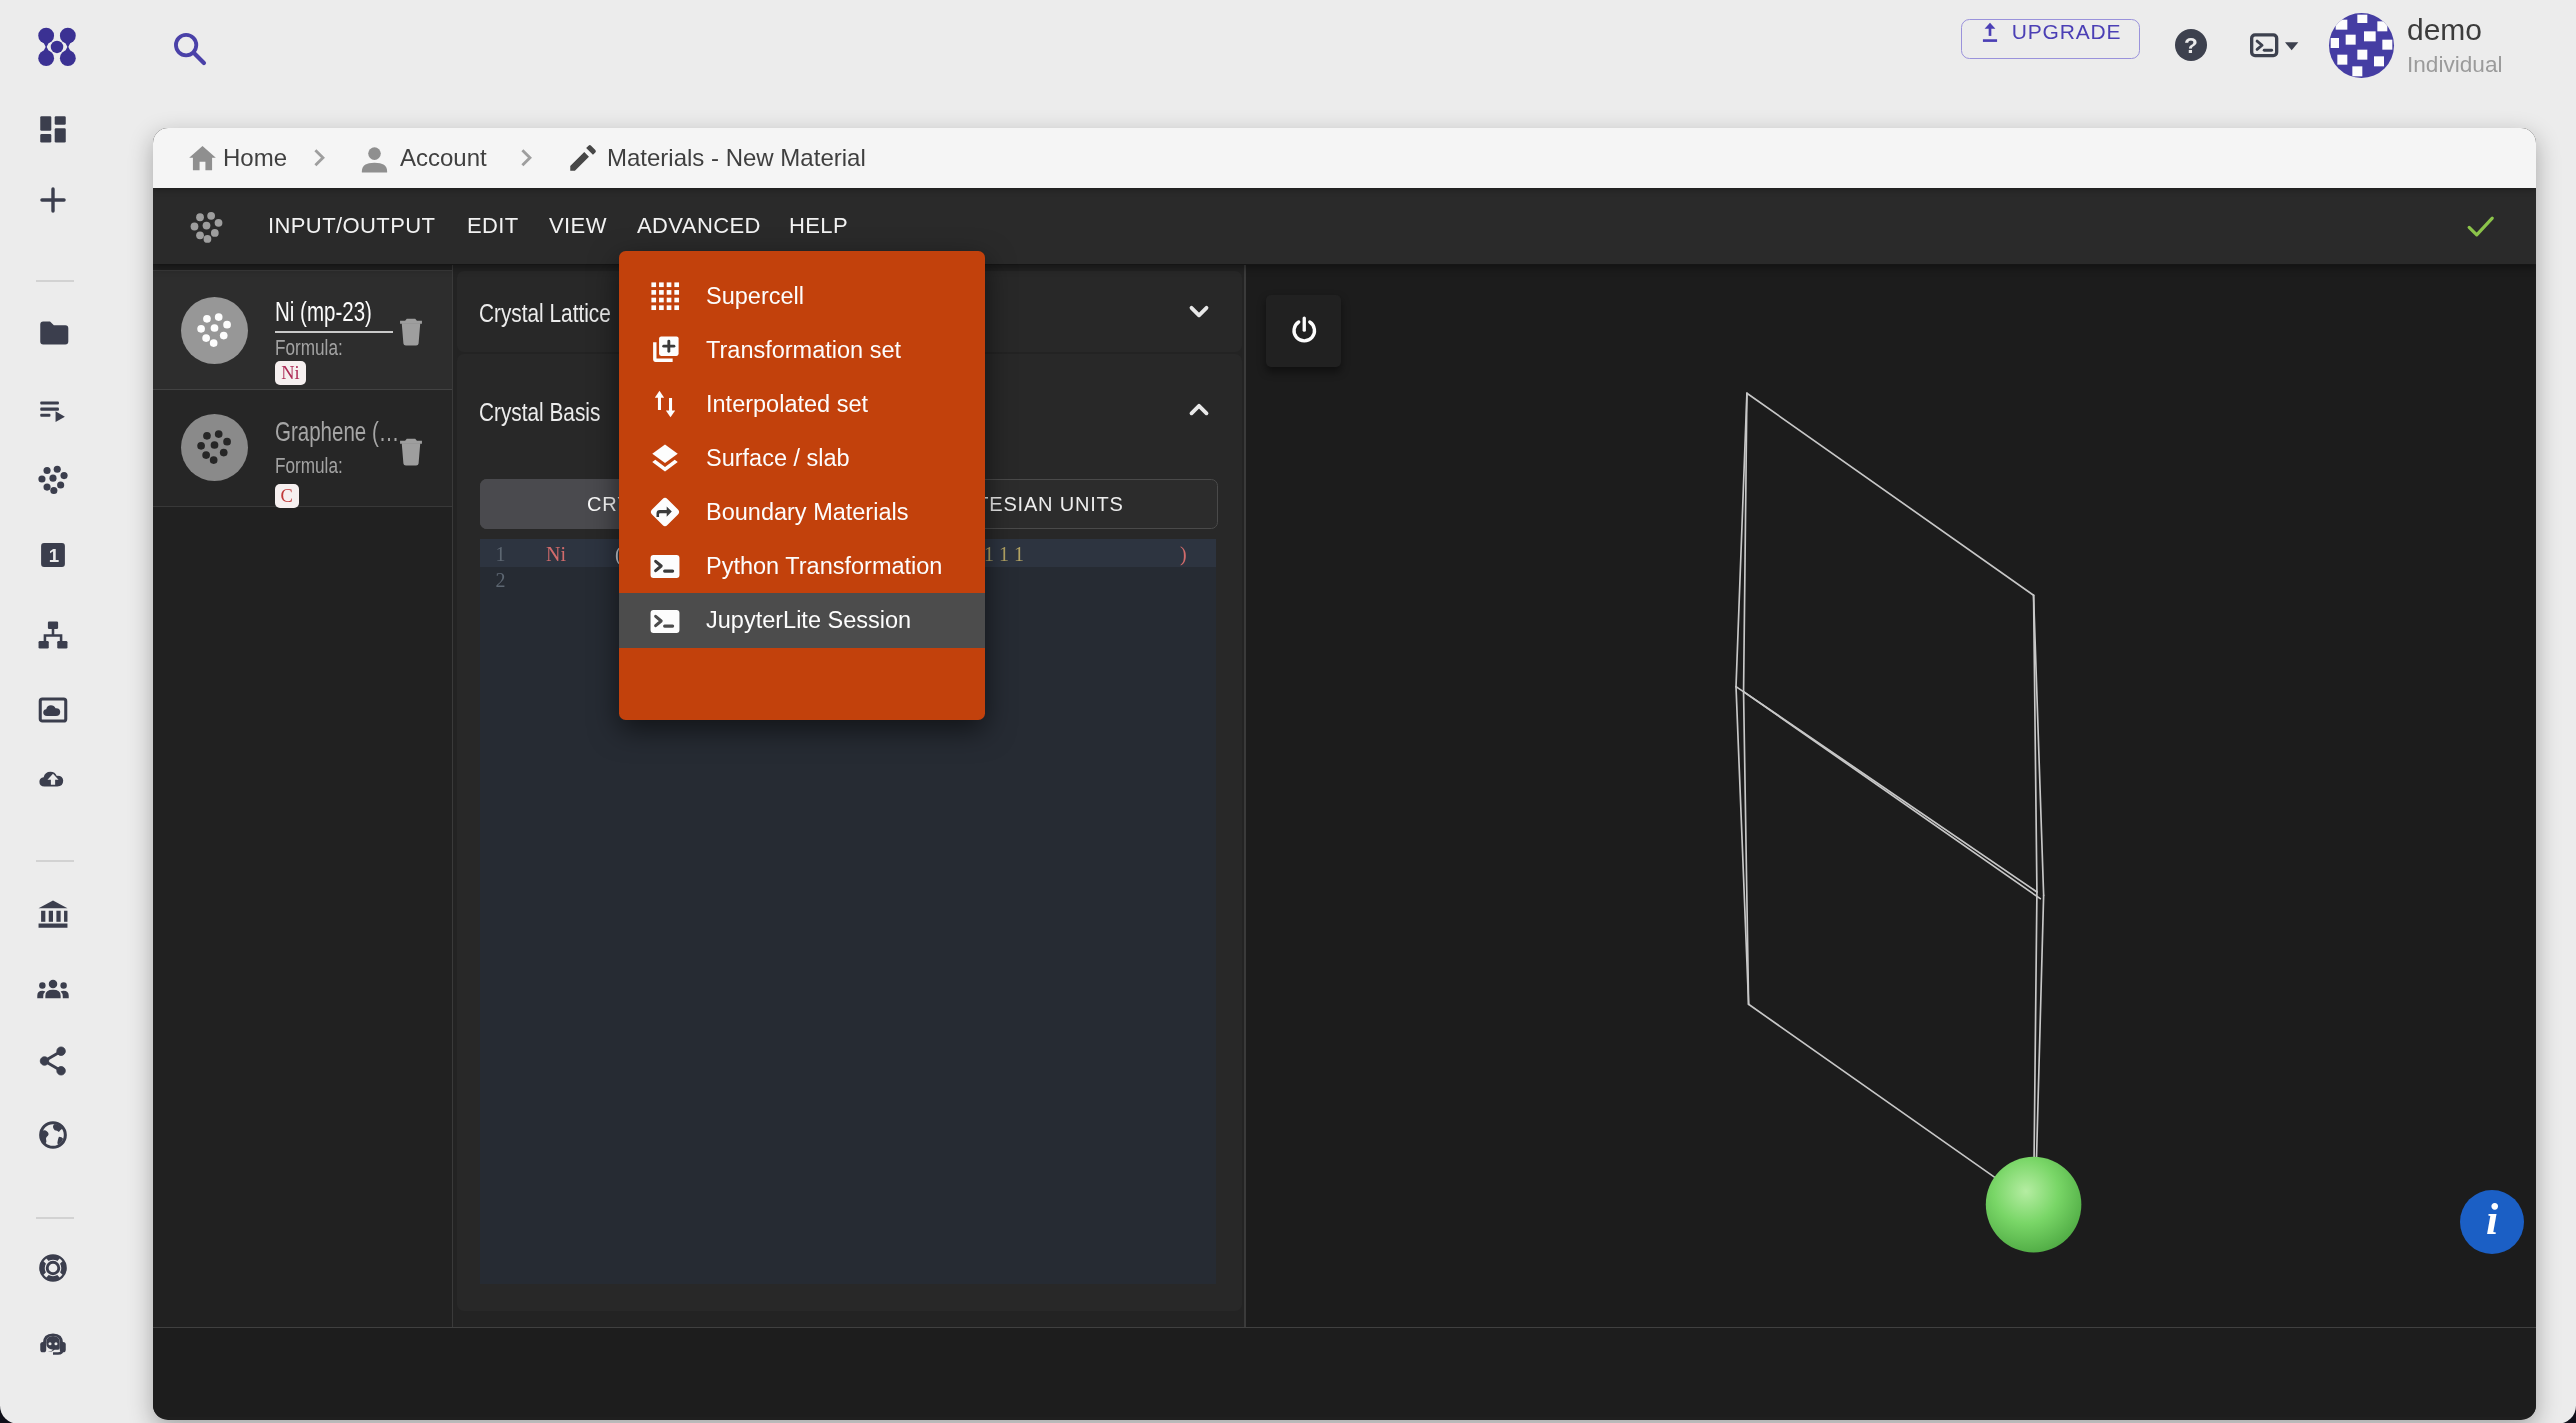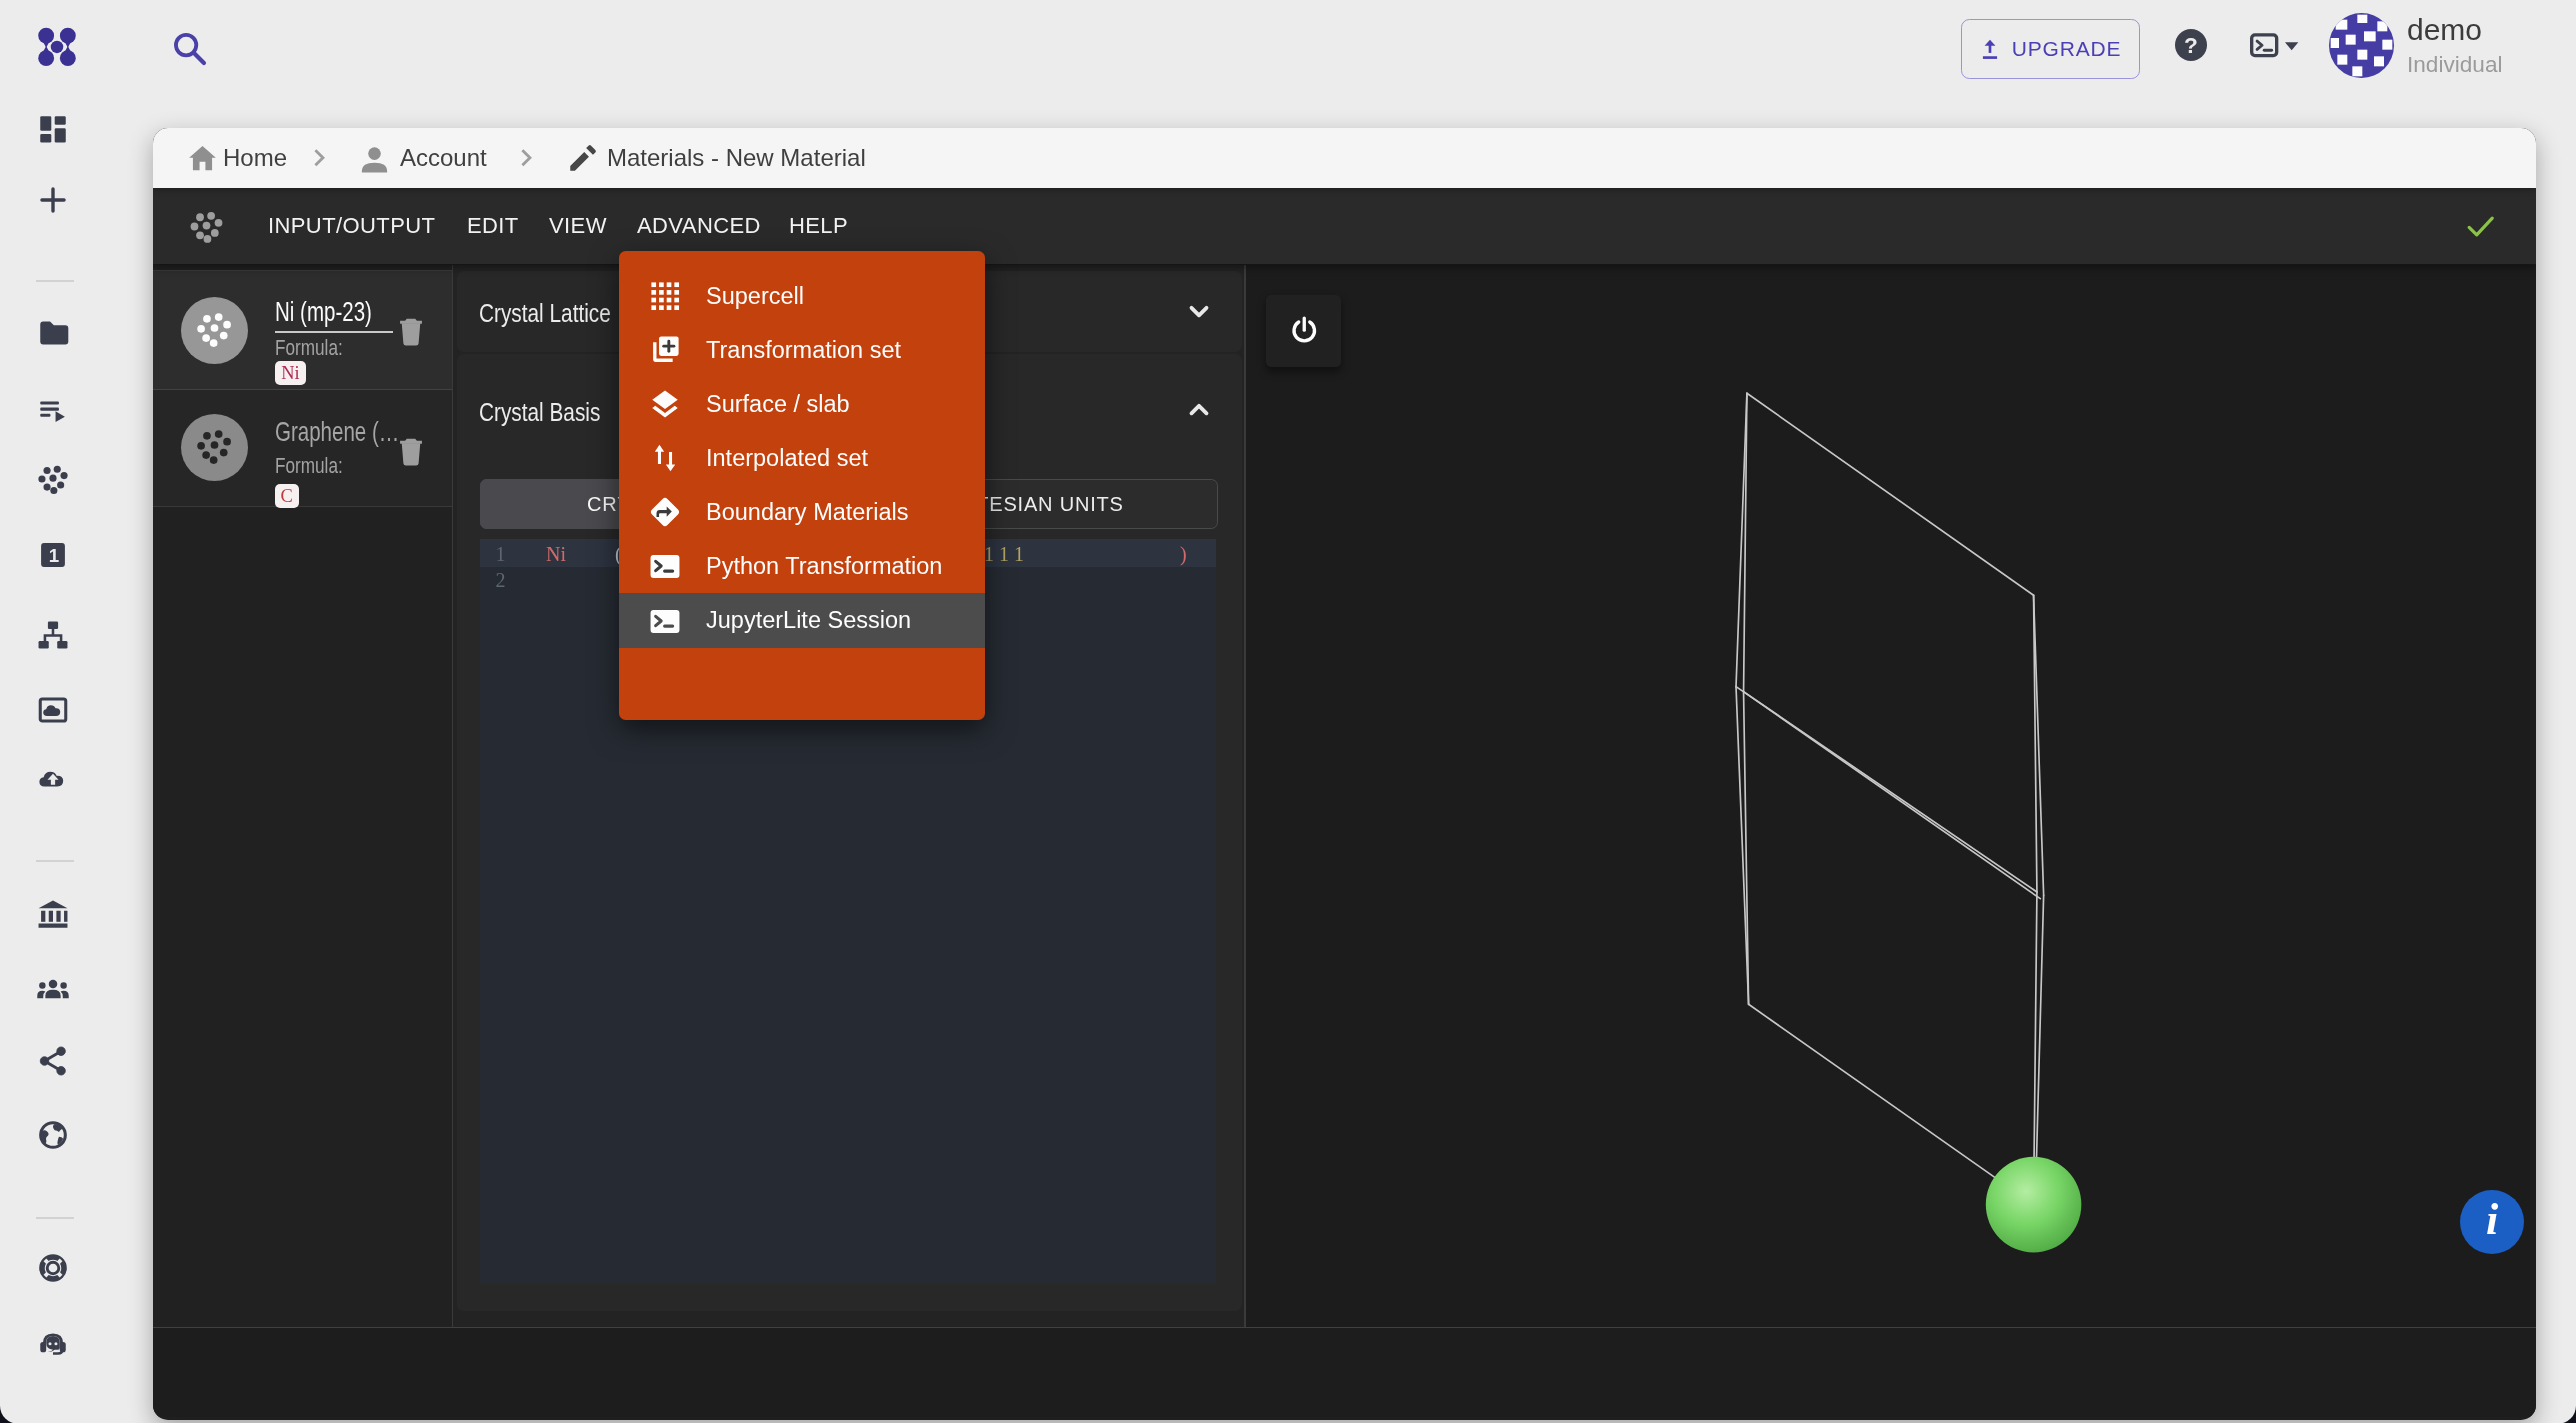--- a/index.html
+++ b/index.html
@@ -122,21 +122,21 @@
 <svg class="abs" style="left:36px;top:1325px" width="34" height="34" viewBox="0 0 40 40" fill="#3b3e4d">
  <path d="M8 22 q0-12 12-12 q12 0 12 12 h-3.5 q0-9-8.5-9 q-8.5 0-8.5 9 z"></path>
  <rect x="5" y="20" width="7" height="12" rx="3"></rect>
       <rect x="28" y="20" width="7" height="12" rx="3"></rect>
  <path d="M12 21 q0-8 8-8 q8 0 8 8 v6 q0 2-2 2 h-4 q-4 3-8 2.5 q5-1 6-2.5 q-8-0.5-8-8z"></path>
  <circle cx="16.5" cy="22" r="1.8" fill="#ececec"></circle>
       <circle cx="23.5" cy="22" r="1.8" fill="#ececec"></circle>
  <path d="M20 32 h6 q3 0 3.5-3 h3 q0 6-6.5 6 h-6 z"></path>
 </svg>
 
-<div class="abs" style="left:1961px;top:19px;width:179px;height:60px;border:1.7px solid #9a92db;border-radius:8.4px;display:flex;align-items:center;justify-content:center;gap:12px">
+<div class="abs" style="left:1961px;top:19px;width:179px;height:40px;border:1.7px solid #9a92db;border-radius:8.4px;display:flex;align-items:flex-start;justify-content:center;gap:12px">
  <svg width="20" height="23.5" viewBox="0 0 24 28" fill="#4b3fb5">
   <path d="M10.4 9 H13.6 V19 H10.4 Z"></path>
         <path d="M5.5 10.5 L12 3.2 L18.5 10.5 Z"></path>
         <rect x="3.5" y="23" width="17" height="3.2"></rect>
  </svg>
  <span style="font-size:21px;color:#4b3fb5;letter-spacing:0.8px">UPGRADE</span>
 </div>
 <div class="abs" style="left:2175px;top:29px;width:32px;height:32px;border-radius:50%;background:#3d414e"></div>
 <span class="abs" style="left:2175px;top:29px;width:32px;height:32px;text-align:center;line-height:34px;color:#ececec;font-size:22.6px;font-weight:bold">?</span>
 <svg class="abs" style="left:2250px;top:33px" width="50" height="27" viewBox="0 0 60 32">
@@ -347,36 +347,36 @@
    <path d="M6 11 h4 v19 h19 v4 h-20 q-3 0-3-3 z"></path>
    <rect x="13" y="4" width="23" height="23" rx="2.5"></rect>
    <g stroke="#3b3b3b" stroke-width="3.4" stroke-linecap="round">
     <line x1="24.5" y1="9.5" x2="24.5" y2="21.5"></line>
             <line x1="18.5" y1="15.5" x2="30.5" y2="15.5"></line>
    </g>
   </svg>
   <span class="ddtext">Transformation set</span>
  </div>
  <div class="dditem">
-  <svg class="abs" style="left:28.5px;top:10px" width="34" height="34" viewBox="0 0 40 40" fill="#fdfdfd">
-   <path d="M20 4 L35 15 L20 26 L5 15 Z"></path>
-   <path d="M20 30.5 L8.6 22 L5 24.7 L20 36 L35 24.7 L31.4 22 Z"></path>
-  </svg>
-  <span class="ddtext">Surface / slab</span>
- </div>
- <div class="dditem">
   <svg class="abs" style="left:28.5px;top:10px" width="34" height="34" viewBox="0 0 40 40" fill="#fdfdfd" stroke="#fdfdfd">
    <line x1="13.5" y1="10" x2="13.5" y2="27" stroke-width="3.6"></line>
    <path d="M8 12.5 L13.5 4.5 L19 12.5 Z" stroke="none"></path>
    <line x1="26.5" y1="13" x2="26.5" y2="30" stroke-width="3.6"></line>
    <path d="M21 27.5 L26.5 35.5 L32 27.5 Z" stroke="none"></path>
   </svg>
   <span class="ddtext">Interpolated set</span>
  </div>
  <div class="dditem">
+  <svg class="abs" style="left:28.5px;top:10px" width="34" height="34" viewBox="0 0 40 40" fill="#fdfdfd">
+   <path d="M20 4 L35 15 L20 26 L5 15 Z"></path>
+   <path d="M20 30.5 L8.6 22 L5 24.7 L20 36 L35 24.7 L31.4 22 Z"></path>
+  </svg>
+  <span class="ddtext">Surface / slab</span>
+ </div>
+ <div class="dditem">
   <svg class="abs" style="left:28.5px;top:10px" width="34" height="34" viewBox="0 0 40 40">
    <rect x="7.2" y="7.2" width="25.6" height="25.6" rx="4" fill="#fdfdfd" transform="rotate(45 20 20)"></rect>
    <path d="M22 13.5 L28 19.5 L22 25.5 V21.5 H14 Q13 21.5 13 22.5 V26 H10 V21.5 Q10 17.5 14 17.5 H22 Z" fill="#3b3b3b"></path>
   </svg>
   <span class="ddtext">Boundary Materials</span>
  </div>
  <div class="dditem">
   <svg class="abs" style="left:28.5px;top:10px" width="34" height="34" viewBox="0 0 40 40">
    <rect x="3" y="7" width="34" height="27" rx="3.5" fill="#fdfdfd"></rect>
    <path d="M9 14.5 L15.5 20 L9 25.5" fill="none" stroke="#3b3b3b" stroke-width="3.6" stroke-linecap="round" stroke-linejoin="round"></path>

